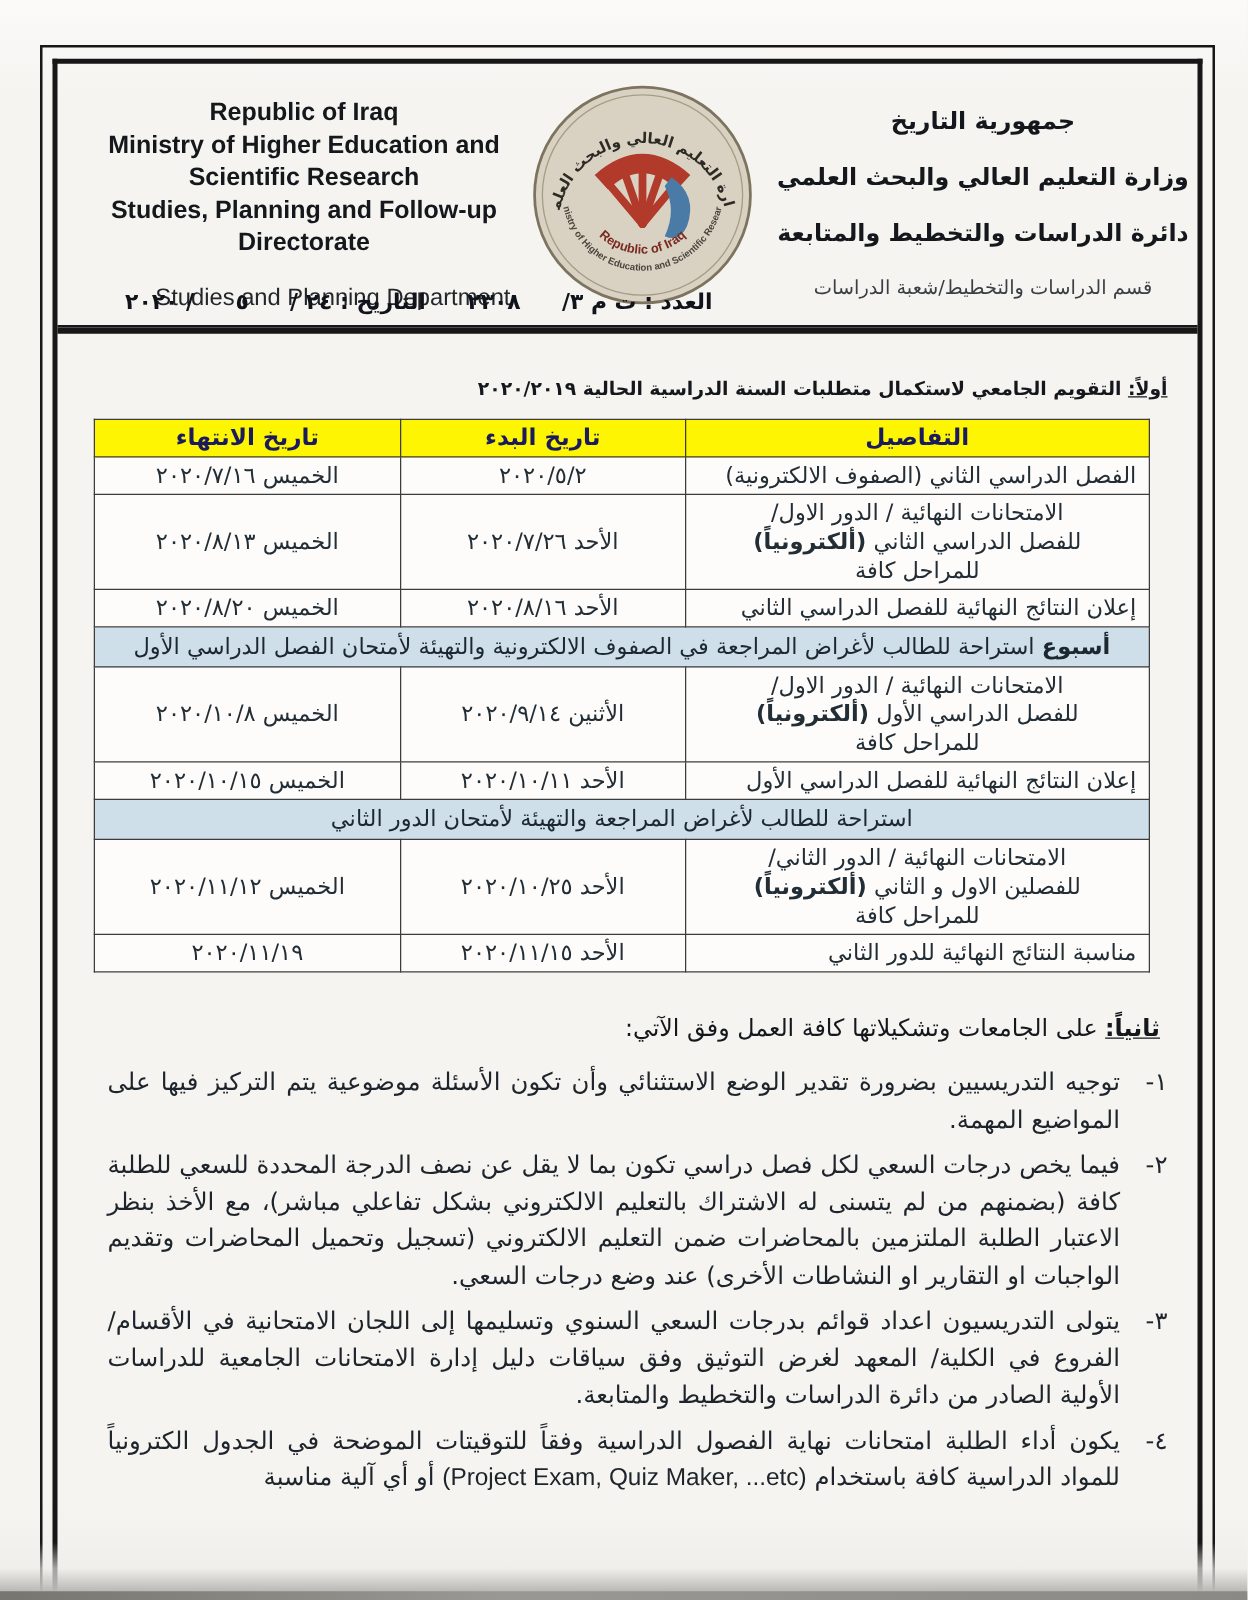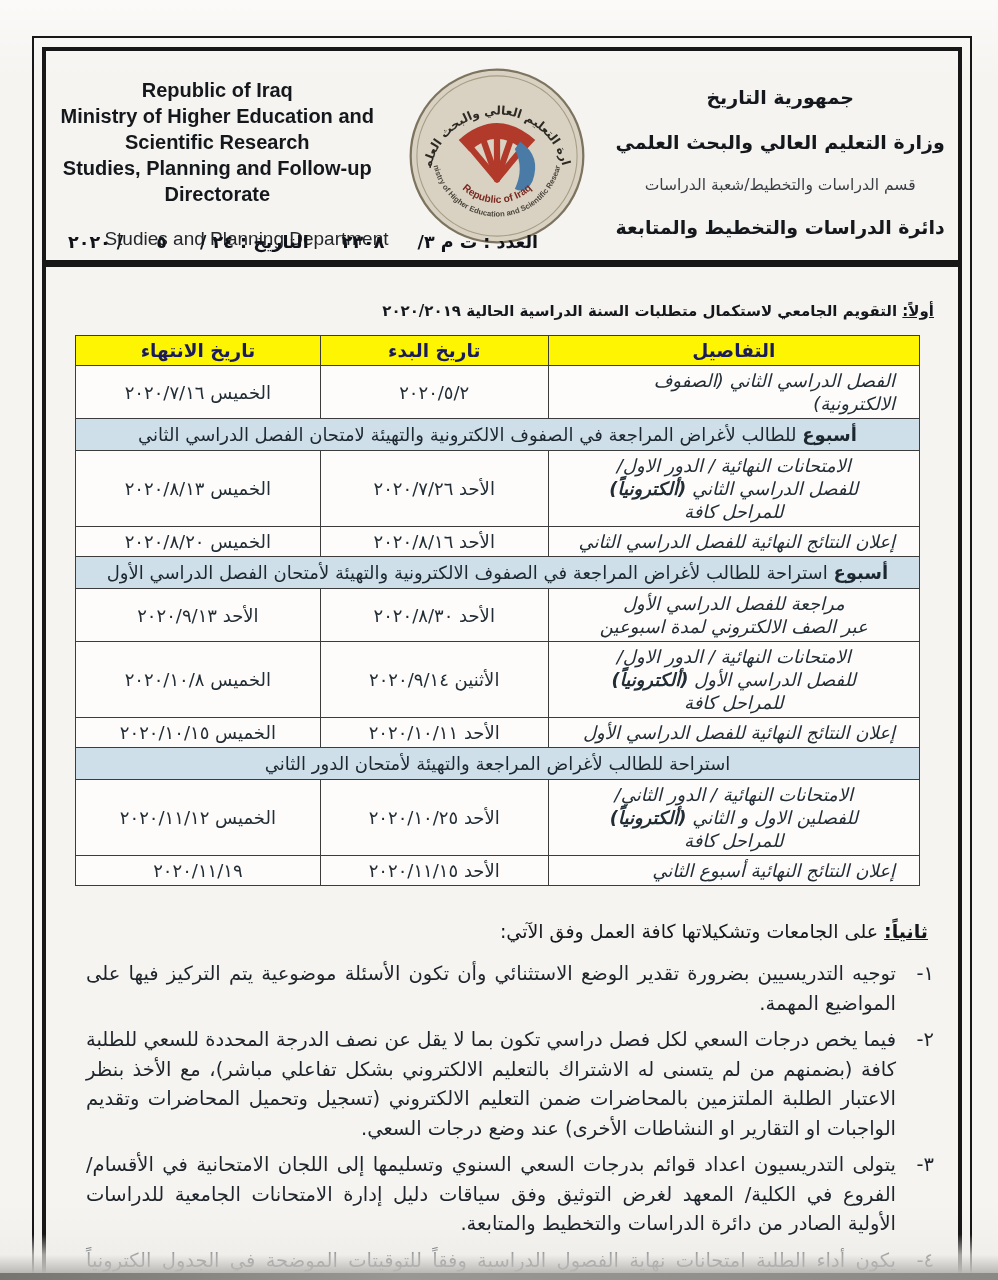--- a/index.html
+++ b/index.html
@@ -25,21 +25,21 @@
   .frame-outer{
     position:absolute;left:32px;right:26px;top:36px;bottom:-6px;
     border:2px solid var(--frame);border-bottom:none;
   }
   .frame-inner{
     position:absolute;left:8px;right:8px;top:9px;bottom:0;
     border:4px solid var(--frame);border-bottom:none;
     background:transparent;
   }
   
-  .hdr{position:relative;height:209px;}
+  .hdr{position:relative;height:209px;margin-left:32px;}
   .hdr-grid{display:flex;height:175px;padding-top:14px;}
   .hdr-en{width:38%;padding:12px 4px 0 0;text-align:center;}
   .hdr-en .ln{font-family:"Liberation Sans","DejaVu Sans",sans-serif;font-weight:bold;font-size:20px;line-height:26px;color:#14181c;}
   .hdr-en .dept{font-family:"Liberation Sans","DejaVu Sans",sans-serif;font-size:19px;margin-top:21px;color:#23272c;text-align:right;}
   .hdr-logo{width:23%;display:flex;align-items:flex-start;justify-content:center;padding-top:2px;}
   .hdr-ar{width:39%;direction:rtl;text-align:center;padding-top:10px;}
   .hdr-ar .ln{font-weight:bold;font-size:19px;line-height:45px;color:#14181c;}
   .hdr-ar .ln.small{font-size:15.5px;font-weight:normal;line-height:40px;color:#3a3f45;}
   .ref-line{
     position:absolute;left:22px;bottom:8px;width:470px;
@@ -53,21 +53,21 @@
   .sec1-title .pfx{text-decoration:underline;}
   table.cal{
     border-collapse:collapse;width:845px;margin:15px 20px 0 auto;
     font-size:18px;color:#222d35;background:#fdfcfa;
   }
   table.cal td,table.cal th{border:1.5px solid #3c3c3c;vertical-align:middle;}
   table.cal th{
     background:var(--yellow);color:var(--navy);font-weight:bold;font-size:18.5px;
     padding:4px 6px;text-align:center;margin-top:40px;
   }
-  td.c-details{text-align:right;padding:3px 24px;line-height:23px;font-style:italic;}
+  td.c-details{text-align:right;padding:3px 10px;line-height:23px;}
   td.c-details.multi{text-align:center;border-radius:30px;}
   td.c-date{text-align:center;padding:3px 6px;line-height:23px;}
   tr.banner td{
     background:var(--banner);text-align:center;font-size:18px;
     padding:4px 8px;line-height:23px;color:#1c2730;
   }
   
   .sec2-title{margin:34px 12px 0 0;font-size:19px;color:#14181c;}
   .sec2-title .pfx{font-weight:bold;text-decoration:underline;}
   ol.items{list-style:none;margin:17px 4px 0 0;}
@@ -128,22 +128,22 @@
               </text>
               <text font-size="8.6" font-weight="bold" fill="#4a453c" font-family="Liberation Sans, sans-serif">
                 <textPath href="#arcBot2" startOffset="50%" text-anchor="middle">Ministry of Higher Education and Scientific Research</textPath>
               </text>
             </svg>
           </div>
 
           <div class="hdr-ar">
               <div class="ln">جمهورية التاريخ</div>
               <div class="ln">وزارة التعليم العالي والبحث العلمي</div>
+              <div class="ln">دائرة الدراسات والتخطيط والمتابعة</div>
               <div class="ln small">قسم الدراسات والتخطيط/شعبة الدراسات</div>
-              <div class="ln">دائرة الدراسات والتخطيط والمتابعة</div>
             </div>
         </div>
 
         <div class="ref-line">
             <span>العدد : ت م ٣/</span>
             <span>٢٣٠٨</span>
             <span>التاريخ : ٢٤ /</span>
             <span>٥</span>
             <span>/ ٢٠٢٠</span>
           </div>
@@ -169,61 +169,53 @@
                 <th>تاريخ البدء</th>
                 <th>تاريخ الانتهاء</th>
               </tr>
             </thead>
           <tbody>
               <tr>
                 <td class="c-details">الفصل الدراسي الثاني (الصفوف الالكترونية)</td>
                 <td class="c-date">٢٠٢٠/٥/٢</td>
                 <td class="c-date">الخميس ٢٠٢٠/٧/١٦</td>
               </tr>
-              <tr class="banner">
-                <td colspan="3"><b>أسبوع</b> للطالب لأغراض المراجعة في الصفوف الالكترونية والتهيئة لامتحان الفصل الدراسي الثاني</td>
-              </tr>
               <tr>
                 <td class="c-details multi">الامتحانات النهائية / الدور الاول/<br>للفصل الدراسي الثاني <b>(ألكترونياً)</b><br>للمراحل كافة</td>
                 <td class="c-date">الأحد ٢٠٢٠/٧/٢٦</td>
                 <td class="c-date">الخميس ٢٠٢٠/٨/١٣</td>
               </tr>
               <tr>
                 <td class="c-details">إعلان النتائج النهائية للفصل الدراسي الثاني</td>
                 <td class="c-date">الأحد ٢٠٢٠/٨/١٦</td>
                 <td class="c-date">الخميس ٢٠٢٠/٨/٢٠</td>
               </tr>
               <tr class="banner">
                 <td colspan="3"><b>أسبوع</b> استراحة للطالب لأغراض المراجعة في الصفوف الالكترونية والتهيئة لأمتحان الفصل الدراسي الأول</td>
               </tr>
               <tr>
-                <td class="c-details multi">مراجعة للفصل الدراسي الأول<br>عبر الصف الالكتروني لمدة اسبوعين</td>
-                <td class="c-date">الأحد ٢٠٢٠/٨/٣٠</td>
-                <td class="c-date">الأحد ٢٠٢٠/٩/١٣</td>
-              </tr>
-              <tr>
                 <td class="c-details multi">الامتحانات النهائية / الدور الاول/<br>للفصل الدراسي الأول <b>(ألكترونياً)</b><br>للمراحل كافة</td>
                 <td class="c-date">الأثنين ٢٠٢٠/٩/١٤</td>
                 <td class="c-date">الخميس ٢٠٢٠/١٠/٨</td>
               </tr>
               <tr>
                 <td class="c-details">إعلان النتائج النهائية للفصل الدراسي الأول</td>
                 <td class="c-date">الأحد ٢٠٢٠/١٠/١١</td>
                 <td class="c-date">الخميس ٢٠٢٠/١٠/١٥</td>
               </tr>
               <tr class="banner">
                 <td colspan="3">استراحة للطالب لأغراض المراجعة والتهيئة لأمتحان الدور الثاني</td>
               </tr>
               <tr>
                 <td class="c-details multi">الامتحانات النهائية / الدور الثاني/<br>للفصلين الاول و الثاني <b>(ألكترونياً)</b><br>للمراحل كافة</td>
                 <td class="c-date">الأحد ٢٠٢٠/١٠/٢٥</td>
                 <td class="c-date">الخميس ٢٠٢٠/١١/١٢</td>
               </tr>
               <tr>
-                <td class="c-details">إعلان النتائج النهائية أسبوع الثاني</td>
+                <td class="c-details">مناسبة النتائج النهائية للدور الثاني</td>
                 <td class="c-date">الأحد ٢٠٢٠/١١/١٥</td>
                 <td class="c-date">٢٠٢٠/١١/١٩</td>
               </tr>
             </tbody>
         </table>
 
         <div class="sec2-title">
           <span class="pfx">ثانياً:</span><span> على الجامعات وتشكيلاتها كافة العمل وفق الآتي:</span>
         </div>
 

